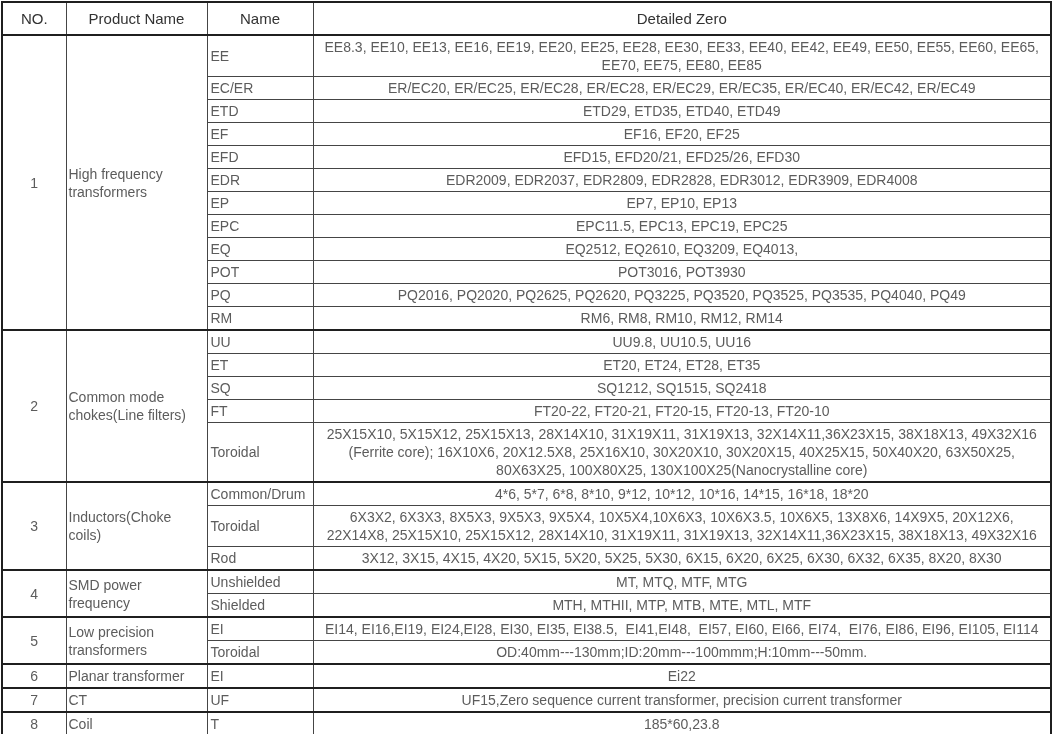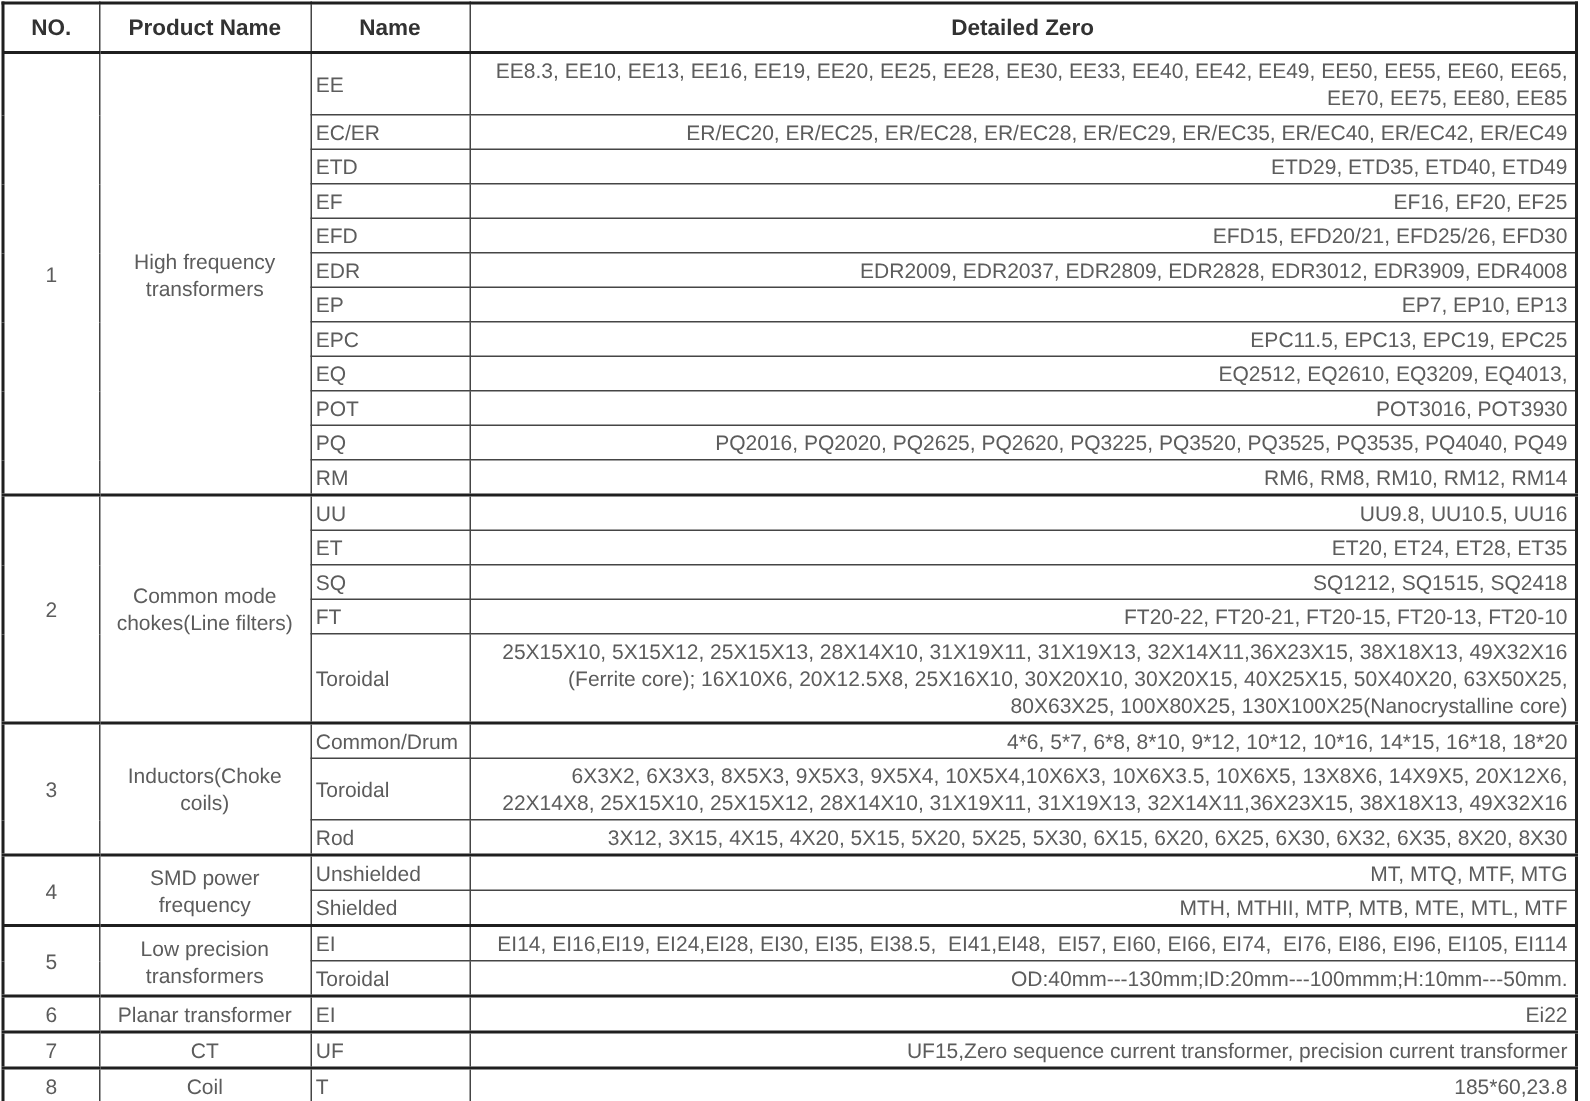--- a/index.html
+++ b/index.html
@@ -24,40 +24,40 @@
   }
   .catalog th, .catalog td {
     border: 1px solid #454545;
     box-sizing: border-box;
     overflow: hidden;
   }
   .catalog thead th {
     border-bottom: 2px solid #1f1f1f;
     color: #323232;
     font-size: 15px;
-    font-weight: bold;
+    font-weight: normal;
     height: 33px;
     text-align: center;
     padding: 2px 3px;
   }
   .catalog tbody tr.sec > td {
     border-top: 2px solid #1f1f1f;
   }
   .catalog td {
     color: #5c5c5c;
     font-size: 14px;
     line-height: 18px;
     padding: 2px 3px;
     vertical-align: middle;
   }
   td.no-cell   { text-align: center; }
-  td.name-cell { text-align: center; padding: 2px 2px; }
+  td.name-cell { padding: 2px 2px; }
   td.type-cell { text-align: left; }
   td.size-cell {
-    text-align: right;
+    text-align: center;
     padding: 2px 5px;
     white-space: pre-wrap;
   }
   tr.h1 { height: 23px; }
 </style>
 </head>
 <body>
 
 <div class="page">
   <table class="catalog">

